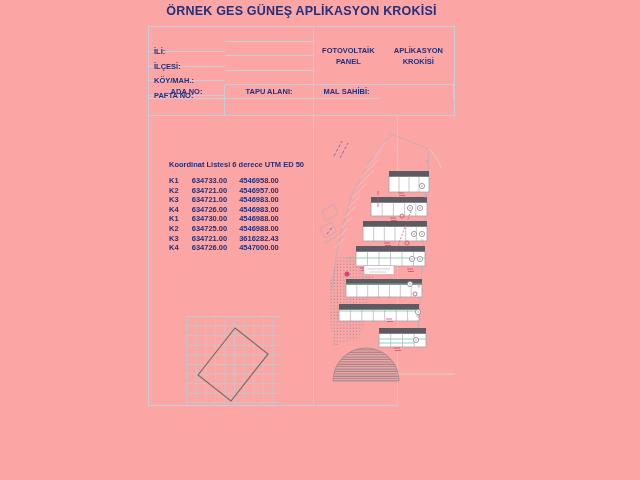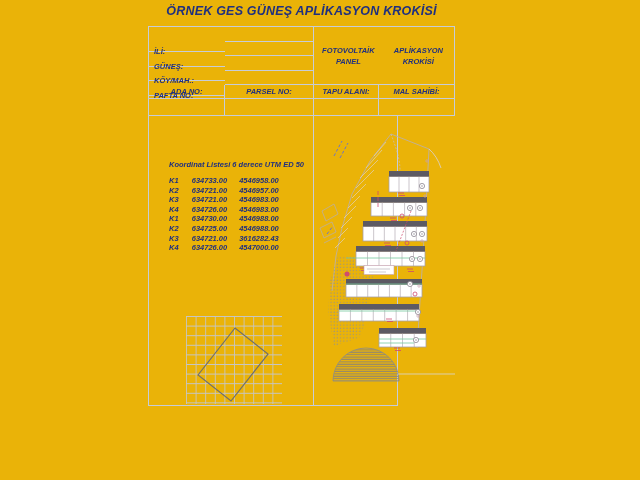--- a/index.html
+++ b/index.html
@@ -1,17 +1,17 @@
 <!DOCTYPE html>
 <html><head>
 <meta charset="utf-8">
 <style>
   html,body{margin:0;padding:0;background:#ffffff;}
-  .page{position:relative;width:640px;height:480px;background:#eab308;overflow:hidden;
-        font-family:"Liberation Sans", sans-serif;color:#20307f;font-style:italic;}
+  .page{position:relative;width:640px;height:480px;background:#fca5a5;overflow:hidden;
+        font-family:"Liberation Sans", sans-serif;color:#20307f;}
   .title{position:absolute;left:148px;top:4px;width:307px;text-align:center;
          font-size:12.5px;font-weight:bold;letter-spacing:.2px;color:#20307f;white-space:nowrap;}
   
   .form{position:absolute;left:148px;top:26px;width:307px;height:90px;box-sizing:border-box;
         border:1px solid #c6ccd8;display:grid;
         grid-template-columns:76px 89px 65px auto;
         grid-template-rows:15px 14px 15px 14px 14px auto;}
   .cell{box-sizing:border-box;display:flex;align-items:center;font-size:7.5px;font-weight:bold;}
   .bR{border-right:1px solid #c6ccd8;} .bB{border-bottom:1px solid #c6ccd8;}
   .lab{padding-left:5px;margin-top:24px;}
@@ -42,28 +42,27 @@
 
   <div class="title">ÖRNEK GES GÜNEŞ APLİKASYON KROKİSİ</div>
 
   <div class="form">
     <div class="cell lab bR bB">İLİ:</div>
     <div class="cell bR bB"></div>
     <div class="cell ctr pv-cell bB">
       <span>FOTOVOLTAİK PANEL</span>
       <span>APLİKASYON KROKİSİ</span>
     </div>
-    <div class="cell lab bR bB">GÜNEŞ:</div>
+    <div class="cell lab bR bB">İLÇESİ:</div>
     <div class="cell bR bB"></div>
     <div class="cell lab bR bB">KÖY/MAH.:</div>
     <div class="cell bR bB"></div>
     <div class="cell lab bR bB">PAFTA NO:</div>
     <div class="cell bR bB"></div>
     <div class="cell ctr bR bB">ADA NO:</div>
-    <div class="cell ctr bR bB">PARSEL NO:</div>
     <div class="cell ctr bR bB">TAPU ALANI:</div>
     <div class="cell ctr bB">MAL SAHİBİ:</div>
     <div class="cell bR"></div>
     <div class="cell bR"></div>
     <div class="cell bR"></div>
     <div class="cell"></div>
   </div>
 
   <div class="main" style="position:absolute;">
     <div class="vdiv"></div>

